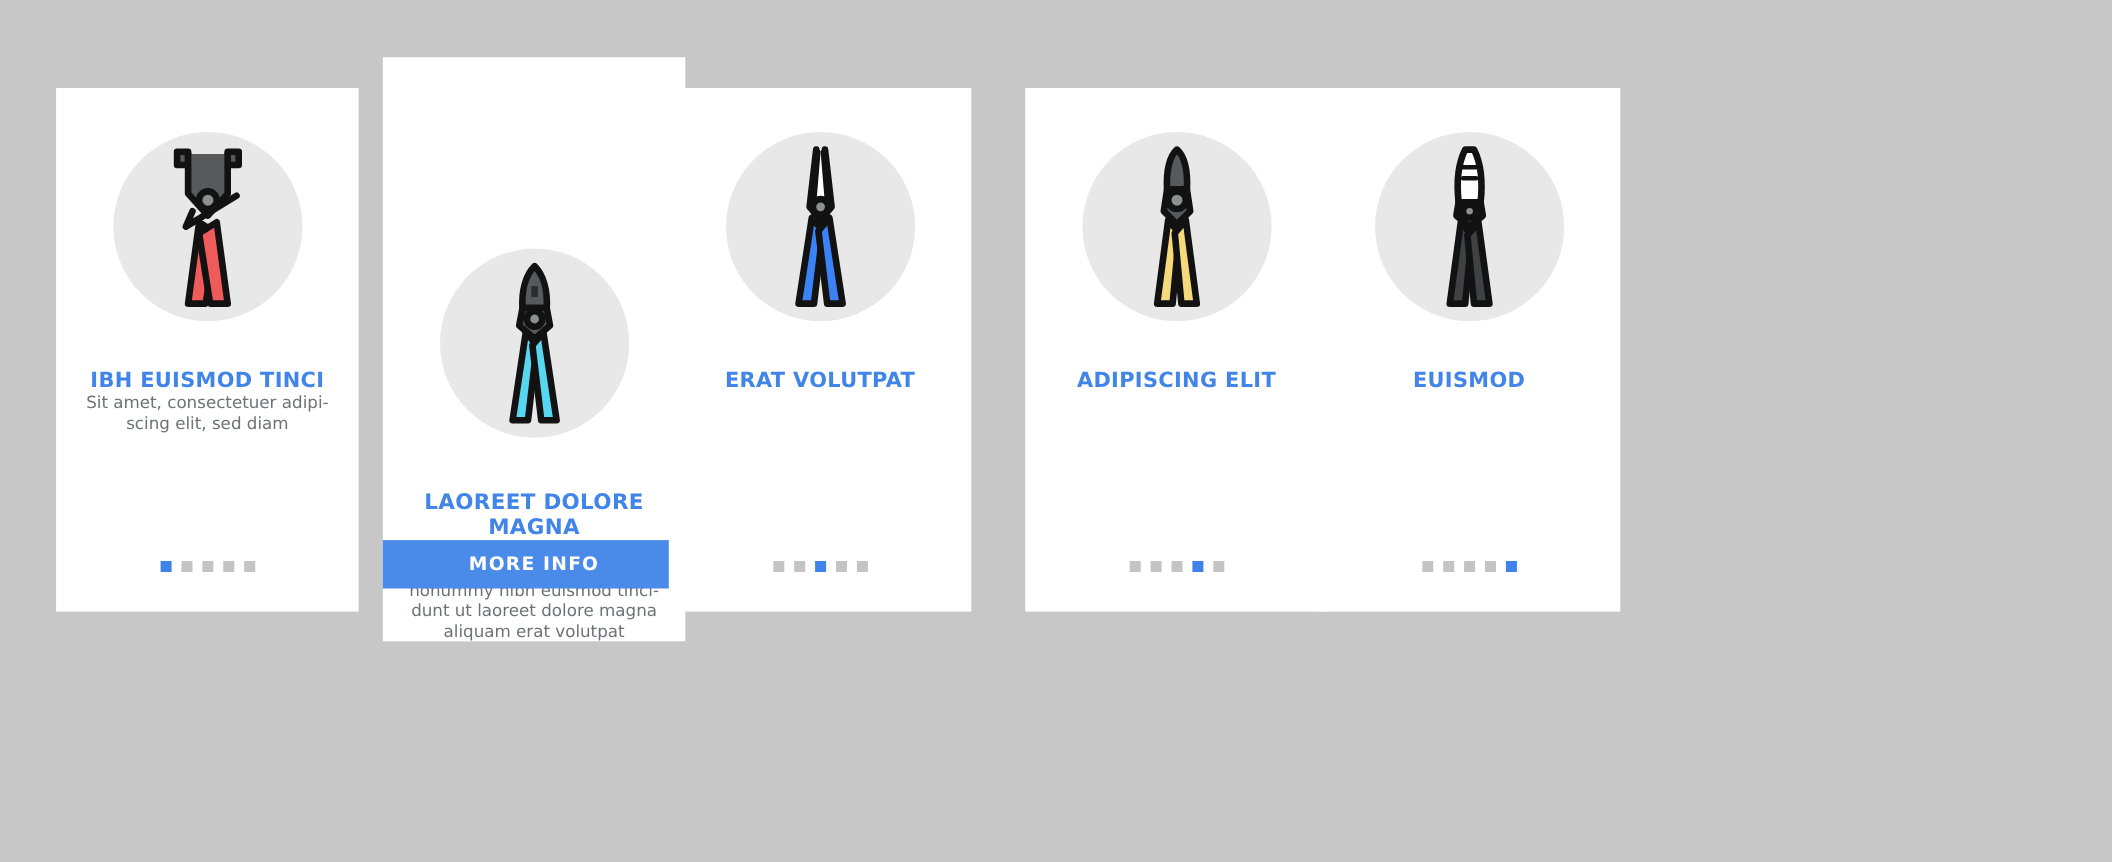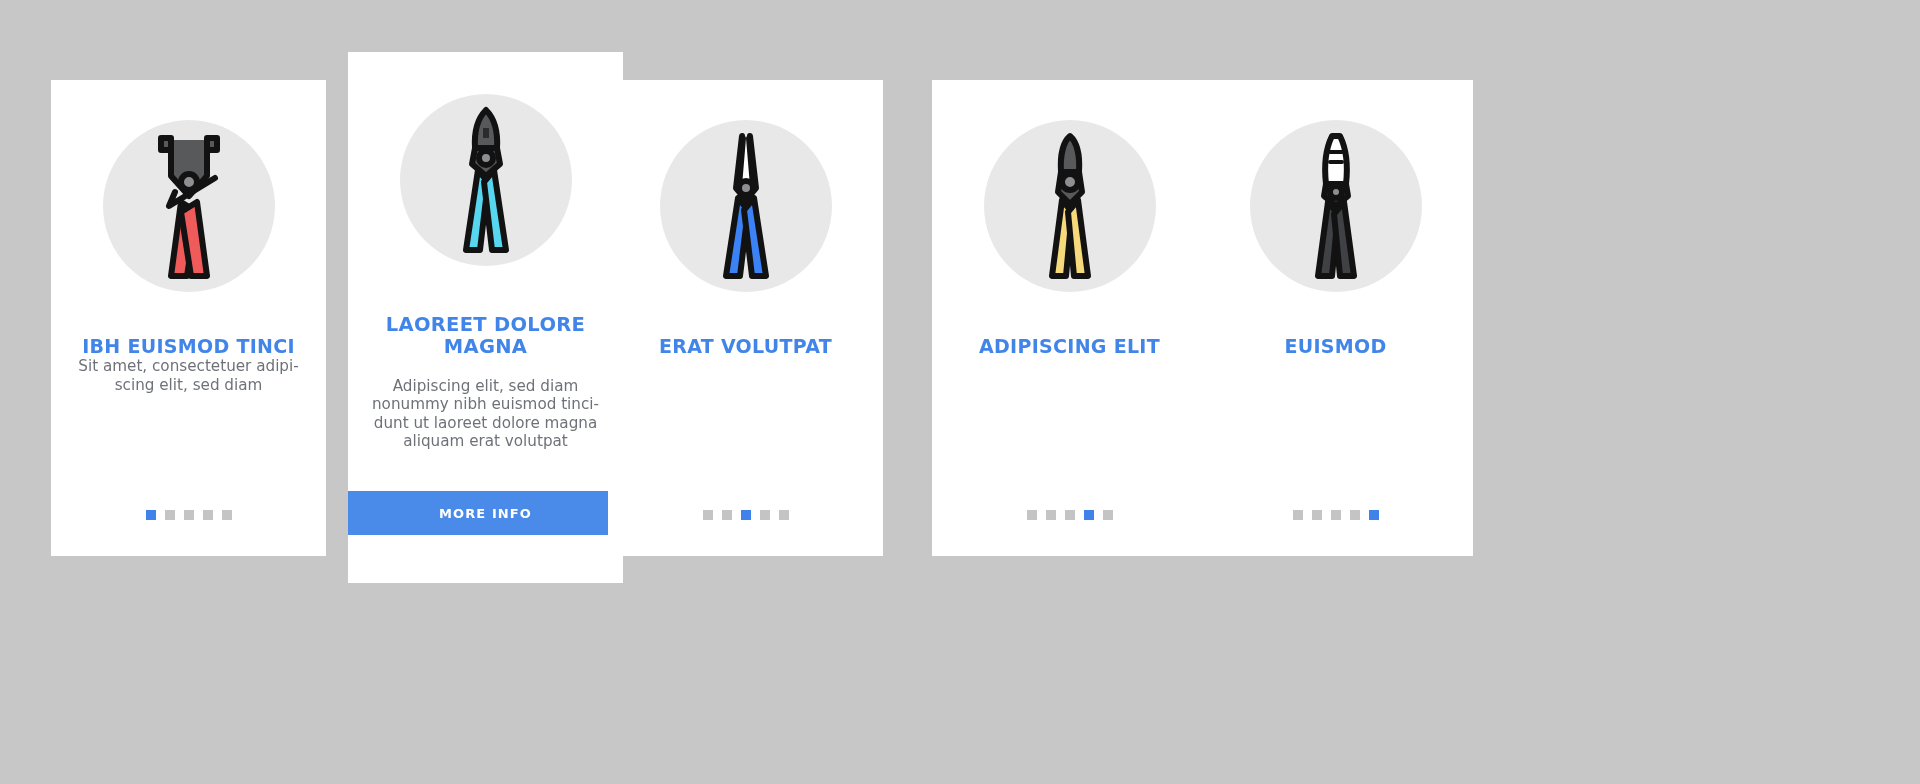--- a/index.html
+++ b/index.html
@@ -29,20 +29,21 @@
   
   .card.std {
     top: 80px;
     width: 275px;
     height: 476px;
   }
   .card.featured {
     top: 52px;
     width: 275px;
     height: 531px;
+    justify-content: flex-end;
   }
   .icon-wrap {
     width: 172px;
     height: 172px;
     border-radius: 50%;
     background: #e8e8e8;
     margin-top: 40px;
     display: flex;
     align-items: center;
     justify-content: center;
@@ -99,21 +100,21 @@
   }
   .more-info {
     position: absolute;
     bottom: 48px;
     left: 0;
     width: 275px;
     height: 44px;
     background: #4a8ae8;
     color: #ffffff;
     font-weight: bold;
-    font-size: 13px;
+    font-size: 17px;
     letter-spacing: 1.1px;
     display: flex;
     align-items: center;
     justify-content: center;
     text-transform: uppercase;
     border: none;
     font-family: inherit;
     cursor: pointer;
   }
 </style>

